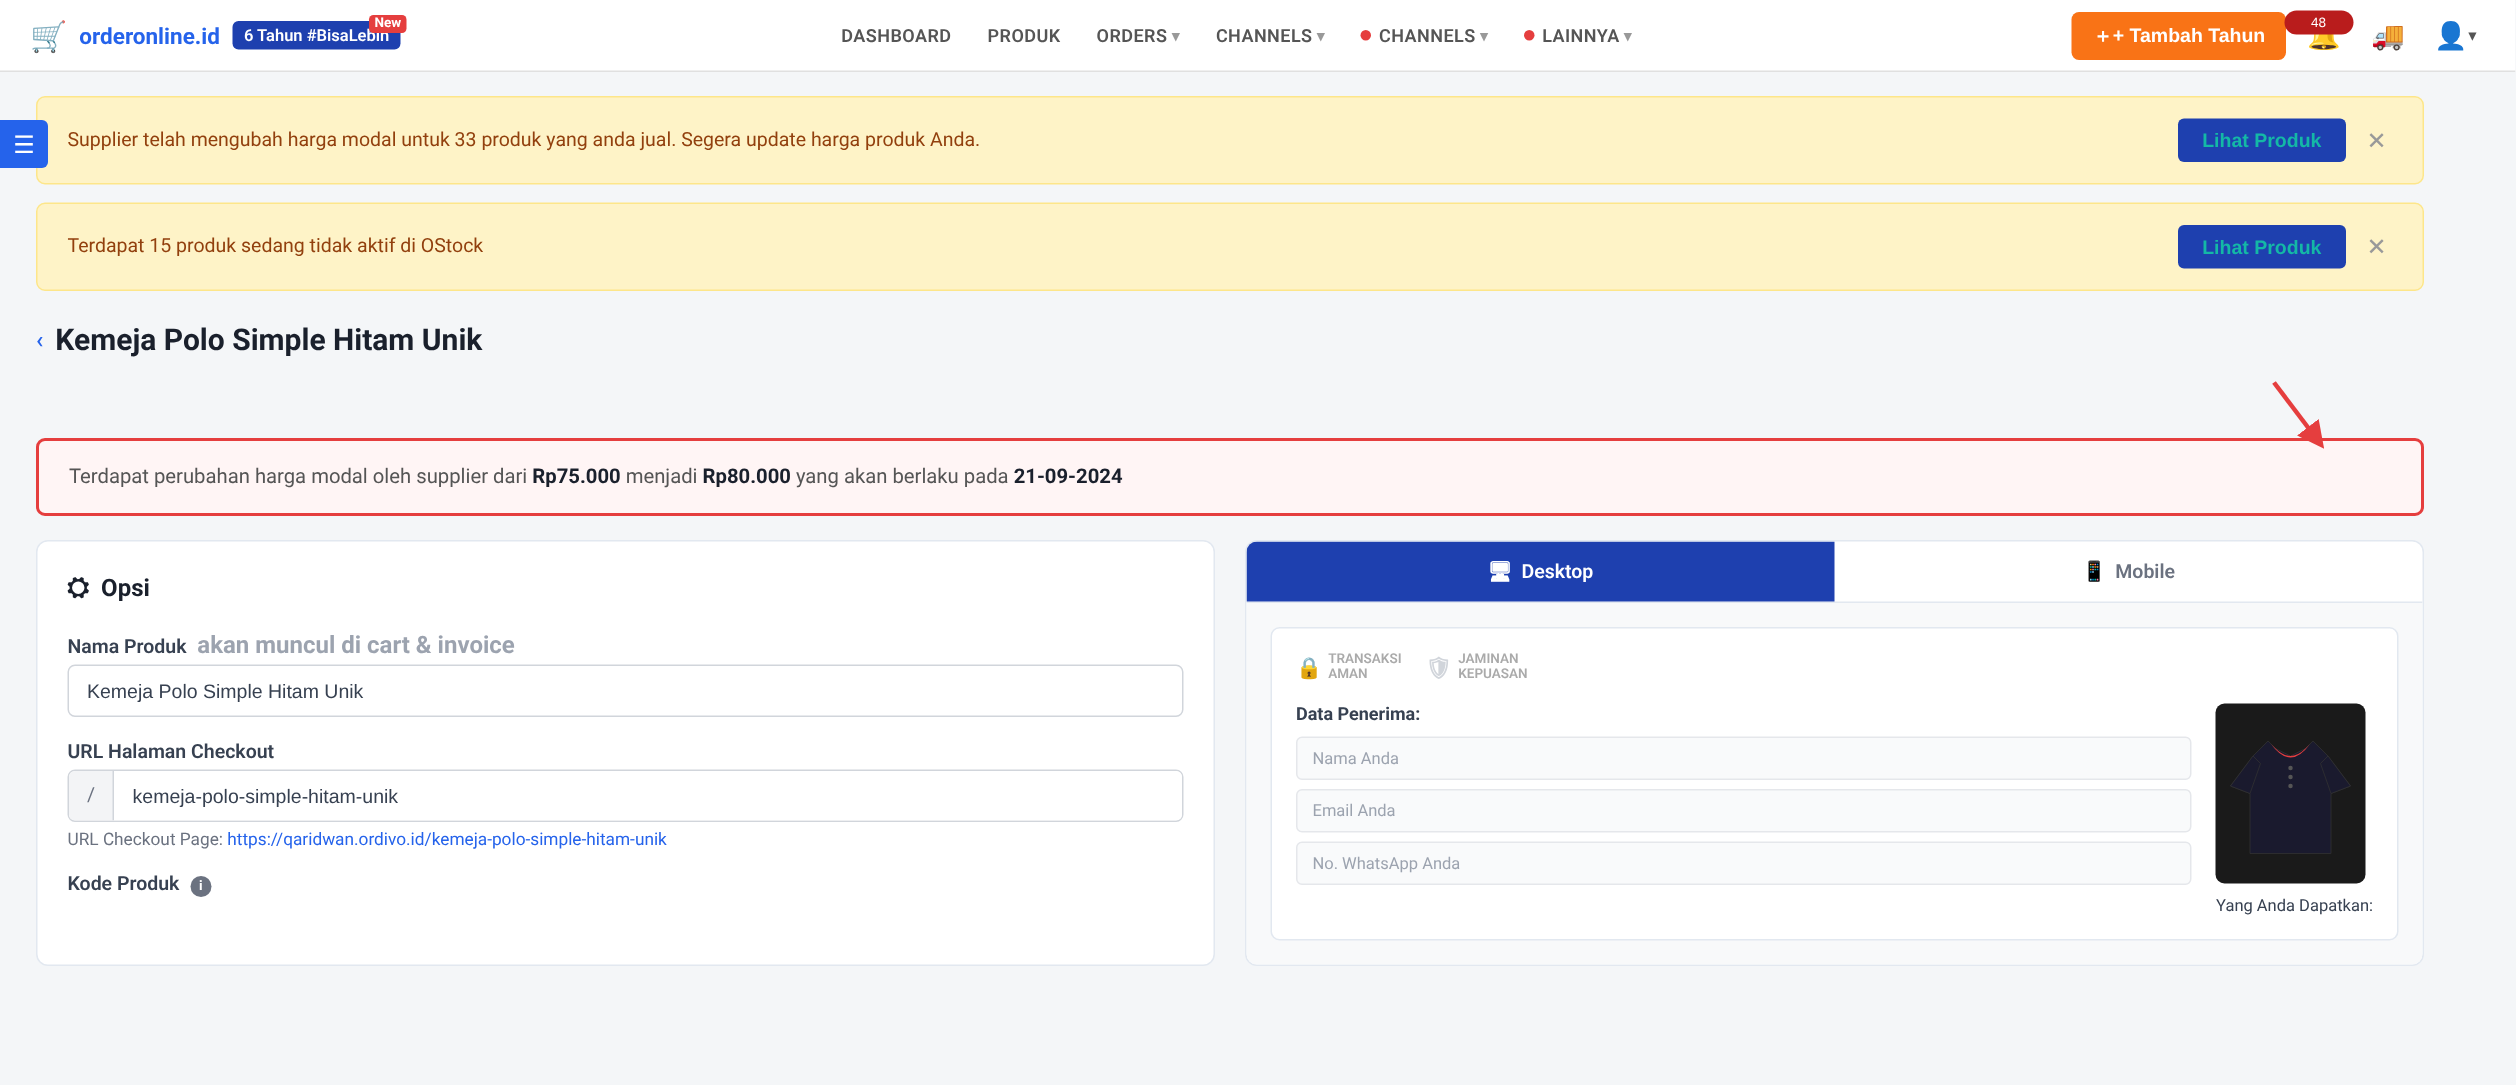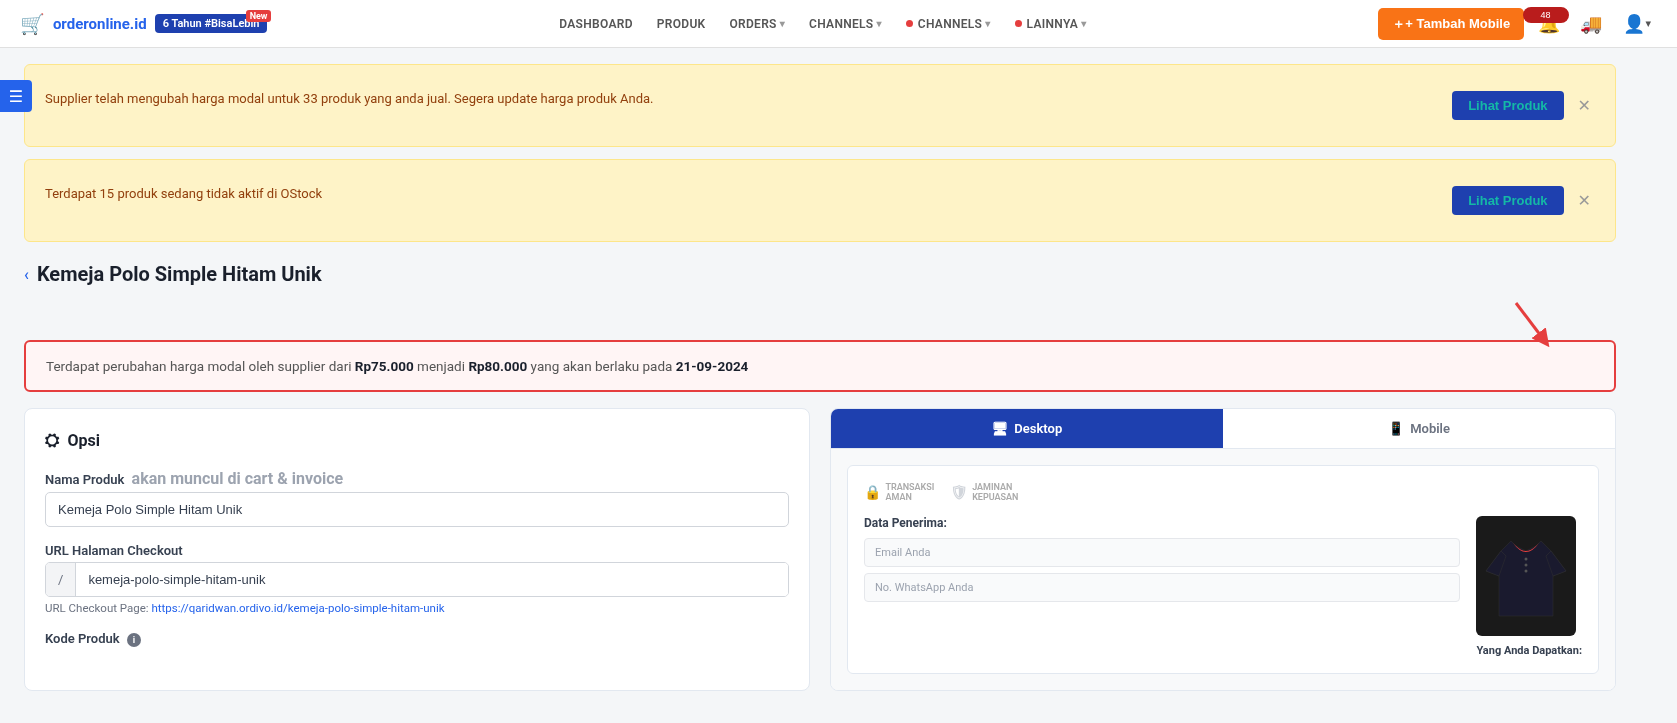--- a/index.html
+++ b/index.html
@@ -144,24 +144,24 @@
     .main-wrapper {
       padding: 16px 24px;
       max-width: 1640px;
     }
 
     
     .alert-banner {
       background: #fef3c7;
       border: 1px solid #fde68a;
       border-radius: 6px;
-      padding: 26px 20px;
+      padding: 14px 20px;
       margin-bottom: 12px;
       display: flex;
-      align-items: flex-start;
+      align-items: center;
       justify-content: space-between;
       gap: 12px;
     }
     .alert-text { color: #92400e; font-size: 13px; }
     .alert-actions { display: flex; align-items: center; gap: 10px; }
     .btn-lihat {
       background: #1e40af;
       color: #14b8a6;
       border: none;
       border-radius: 4px;
@@ -393,21 +393,21 @@
       border-radius: 6px;
       display: flex;
       align-items: center;
       justify-content: center;
       overflow: hidden;
     }
     
     .shirt-svg { width: 90px; height: 110px; }
     .yang-anda-dapatkan {
       font-size: 11px;
-      font-weight: 700;
+      font-weight: 400;
       color: #374151;
       margin-top: 8px;
     }
   </style>
 </head>
 <body>
 
 <nav class="navbar">
   <div class="navbar-brand">
     <span style="font-size:20px;">🛒</span>
@@ -441,21 +441,21 @@
     <div class="nav-item">
       <span class="nav-dot"></span>
       <span>LAINNYA</span>
       <span class="nav-chevron">▾</span>
     </div>
   </nav>
 
   <div class="navbar-actions">
     <button class="btn-add-product">
       <span>＋</span>
-      <span style="margin-left:-4px;">+ Tambah Mobile</span>
+      <span style="margin-left:-4px;">+ Tambah Tahun</span>
     </button>
     <button class="icon-btn">
       <span>🔔</span>
       <span class="notif-badge">48</span>
     </button>
     <button class="icon-btn">
       <span>🚚</span>
     </button>
     <button class="icon-btn">
       <span>👤</span>
@@ -564,20 +564,21 @@
             </div>
             <div class="trust-badge">
               <span class="trust-icon">🛡</span>
               <span style="font-size:9px;color:#aaa;">JAMINAN<br>KEPUASAN</span>
             </div>
           </div>
 
           <div class="preview-two-col">
             <div class="preview-form-area">
               <div class="preview-form-label">Data Penerima:</div>
+              <div class="preview-input">Nama Anda</div>
               <div class="preview-input">Email Anda</div>
               <div class="preview-input">No. WhatsApp Anda</div>
             </div>
             <div>
               <div class="product-image-preview">
 
                 <svg viewBox="0 0 90 110" class="shirt-svg">
                   <defs>
                     <linearGradient id="shirtGrad" x1="0%" y1="0%" x2="100%" y2="100%">
                       <stop offset="0%" style="stop-color:#1a1a1a"></stop>

